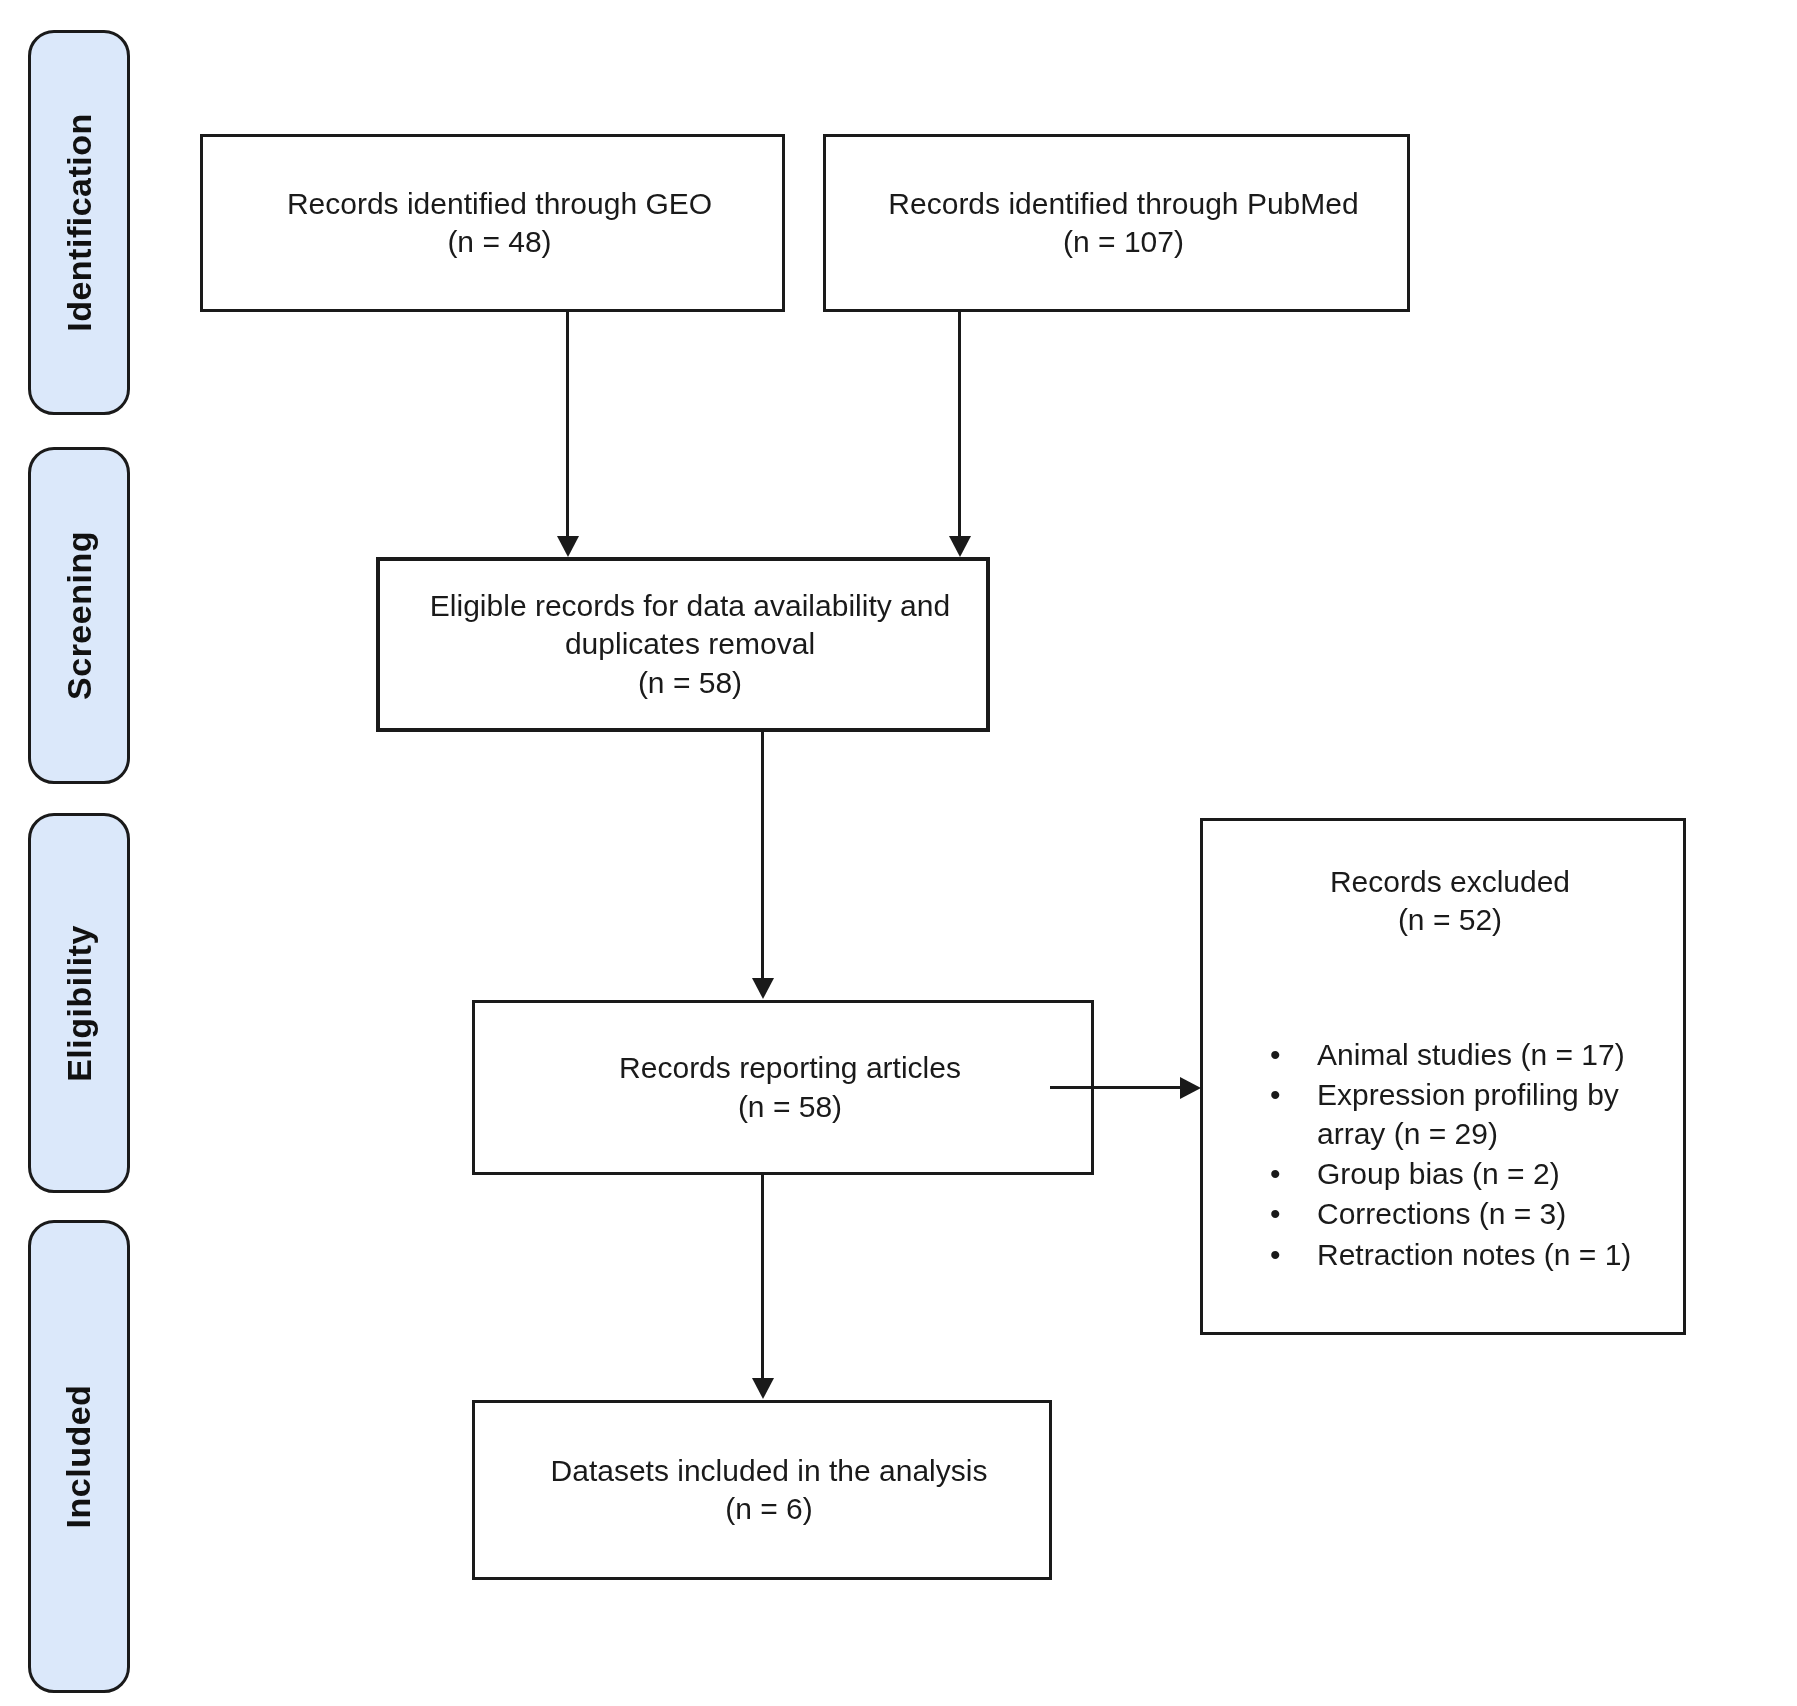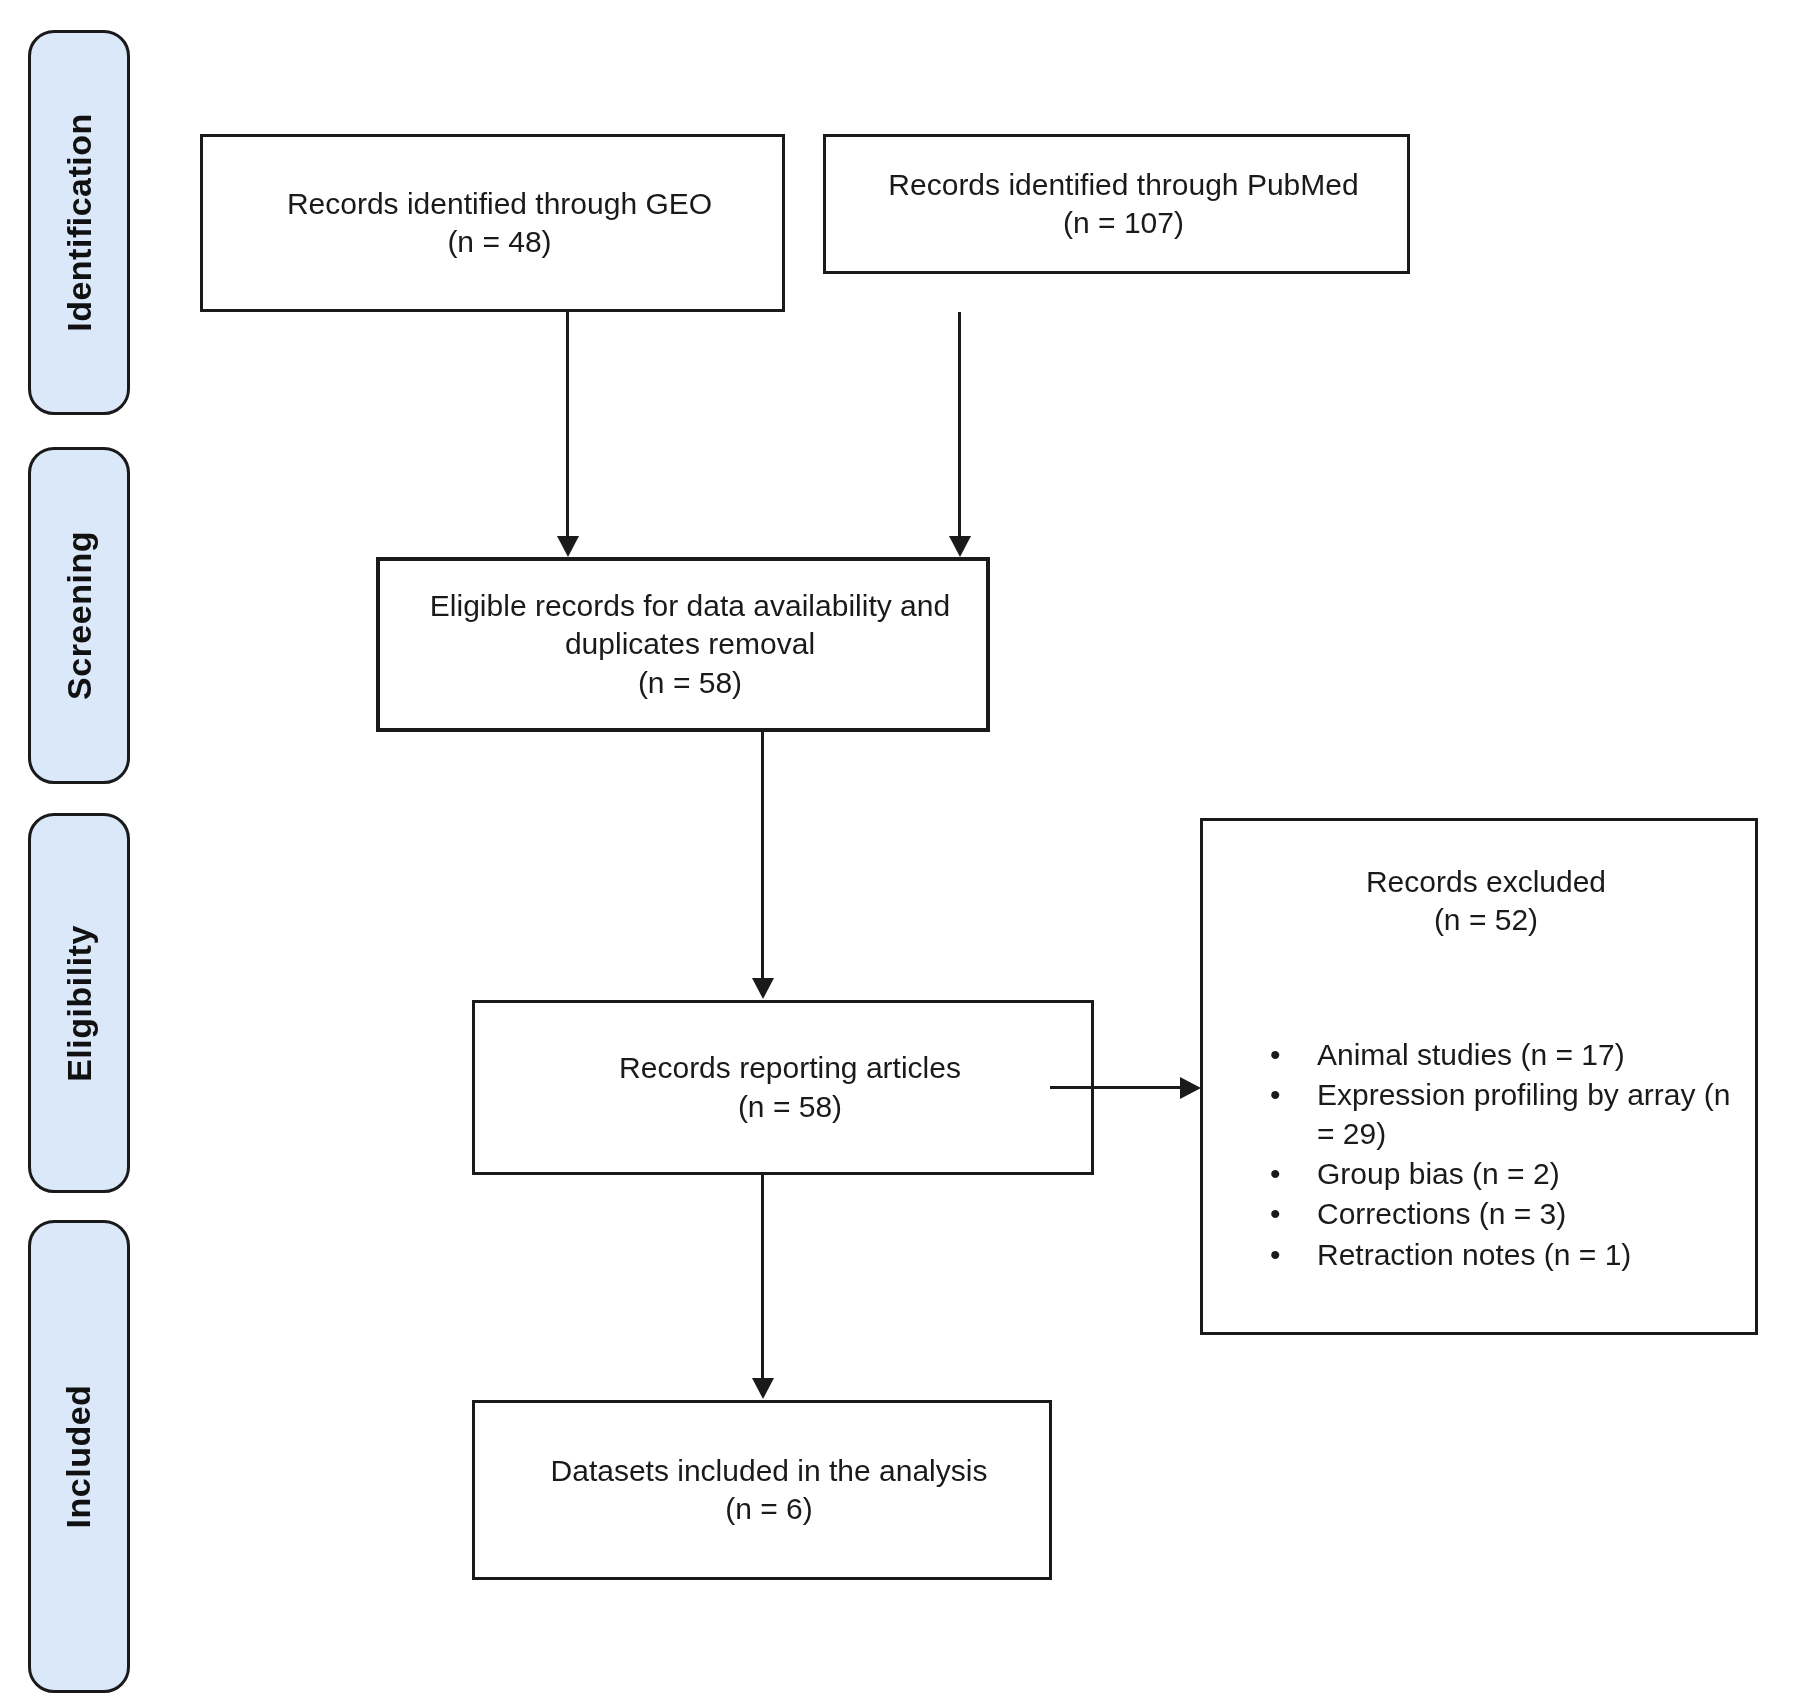--- a/index.html
+++ b/index.html
@@ -51,24 +51,24 @@
     flex-direction: column;
     align-items: center;
     justify-content: center;
     text-align: center;
     color: #1a1a1a;
     font-size: 30px;
     line-height: 1.28;
     padding-left: 14px;
   }
   #box-geo       { left: 200px;  top: 134px;  width: 585px; height: 178px; }
-  #box-pubmed    { left: 823px;  top: 134px;  width: 587px; height: 140px; }
+  #box-pubmed    { left: 823px;  top: 134px;  width: 587px; height: 178px; }
   #box-eligible  { left: 376px;  top: 557px;  width: 614px; height: 175px; border-width: 4px; }
   #box-reporting { left: 472px;  top: 1000px; width: 622px; height: 175px; }
-  #box-excluded  { left: 1200px; top: 818px;  width: 558px; height: 517px;
+  #box-excluded  { left: 1200px; top: 818px;  width: 486px; height: 517px;
                    justify-content: flex-start; align-items: stretch; text-align: left; }
   #box-datasets  { left: 472px;  top: 1400px; width: 580px; height: 180px; }
 
   #box-eligible .label { max-width: 650px; }
 
   
   #box-excluded .excl-title {
     text-align: center;
     padding-top: 42px;
   }

